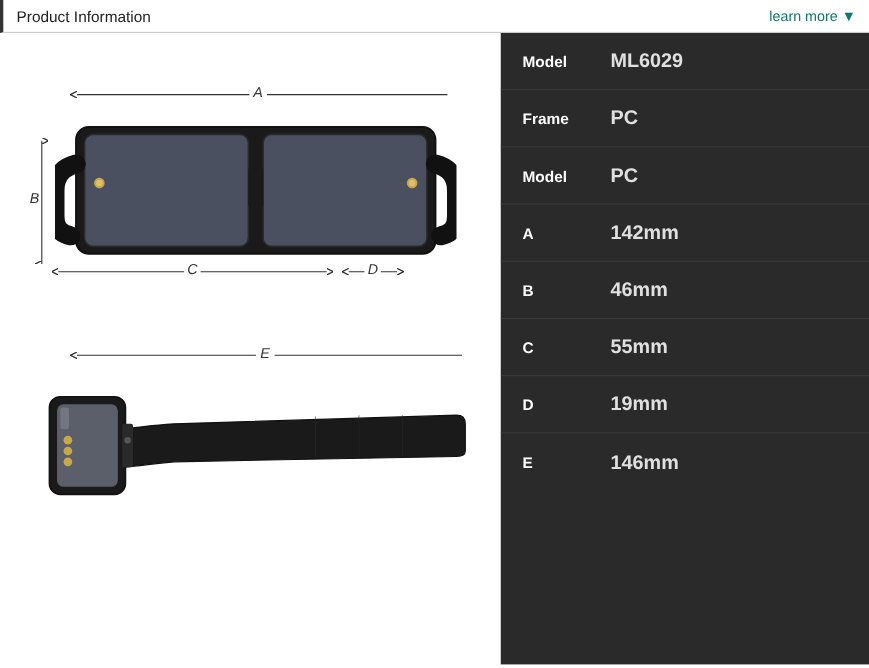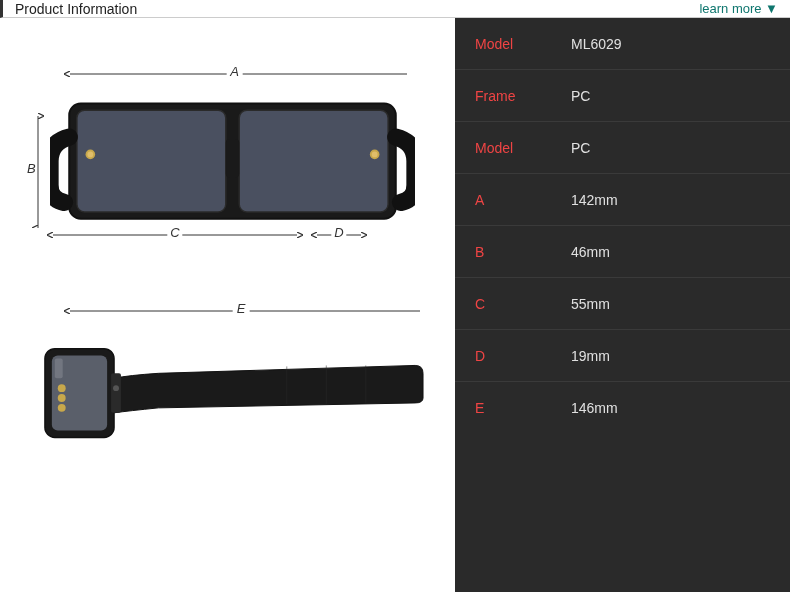--- a/index.html
+++ b/index.html
@@ -12,21 +12,21 @@
       overflow: hidden;
     }
 
     .header {
       display: flex;
       align-items: center;
       justify-content: space-between;
       border-bottom: 1px solid #ccc;
       border-left: 3px solid #333;
       padding: 8px 12px;
-      height: 18px;
+      height: 30px;
     }
 
     .header-title {
       font-size: 14px;
       color: #222;
       font-weight: normal;
     }
 
     .learn-more {
       font-size: 13px;
@@ -99,29 +99,30 @@
       padding: 0 20px;
       min-height: 52px;
     }
 
     .spec-row:last-of-type {
       border-bottom: none;
     }
 
     .spec-label {
       font-size: 14px;
-      color: #ef4444;
-      font-weight: normal;
-      width: 96px;
+      color: #ffffff;
+      font-weight: bold;
+      width: 80px;
       flex-shrink: 0;
     }
 
     .spec-value {
-      font-size: 14px;
+      font-size: 18px;
       color: #e0e0e0;
+      font-weight: bold;
     }
 
     .spec-note {
       padding: 8px 15px;
       text-align: right;
       font-size: 11px;
       color: #aaa;
       line-height: 1.5;
       background: #2a2a2a;
       margin-top: auto;

